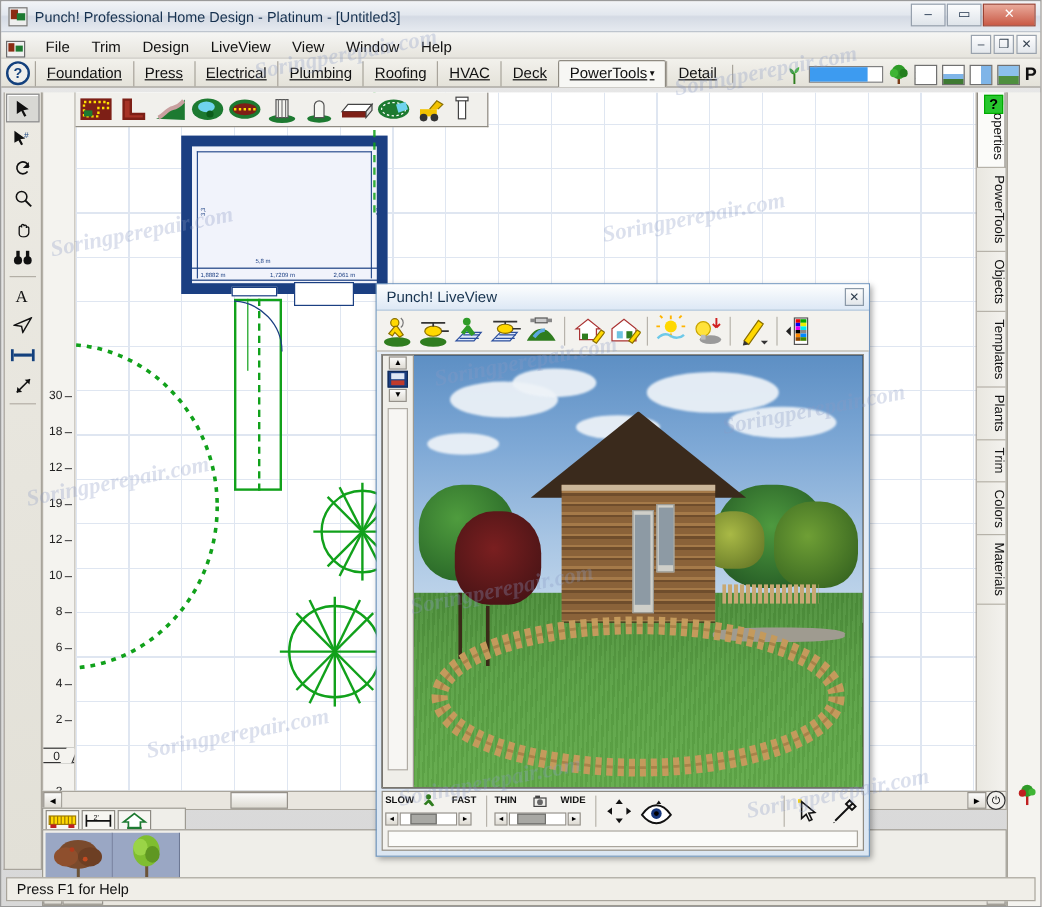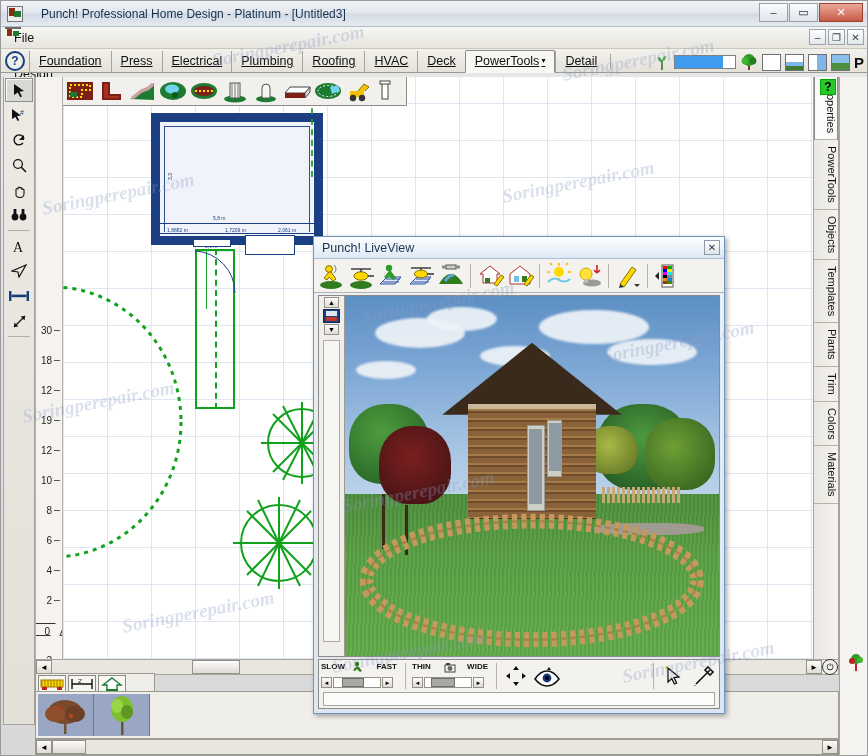--- a/index.html
+++ b/index.html
@@ -19,21 +19,20 @@
     overflow: hidden;
   }
   
   .titlebar {
     height: 26px;
     background: linear-gradient(180deg,#f2f4f7 0%,#e2e7ee 45%,#d4dae4 52%,#e6eaf0 100%);
     border-bottom: 1px solid #b4bcc8;
     display: flex; align-items: center;
     padding-left: 6px;
     position: relative;
-    gap: 12px;
   }
   .title-icon {
     width: 16px; height: 16px; margin-right: 6px;
     position: relative; flex: none;
     background: #eee; border: 1px solid #777;
   }
   .title-icon::before{
     content:""; position:absolute; left:1px; top:1px; width:6px; height:8px;
     background:#8b2b12;
   }
@@ -51,24 +50,24 @@
     background: linear-gradient(180deg,#fbfcfd,#dfe4ea);
     display: flex; align-items: center; justify-content: center;
     color: #22344c; font-size: 11px; line-height: 1;
   }
   .win-btn.close {
     background: linear-gradient(180deg,#e9a99a,#c95a46);
     border-color: #9c4231; color: #fff; width: 44px;
   }
   
   .menubar {
-    height: 22px; display: flex; align-items: flex-start;
+    height: 22px; display: flex; align-items: flex-end;
     background: linear-gradient(180deg,#f6f6f4,#e6e4dd);
     border-bottom: 1px solid #c9c6bd;
-    padding-left: 4px; position: relative; flex-direction: column;
+    padding-left: 4px; position: relative;
   }
   .menu-app-icon {
     width: 16px; height: 14px; margin-right: 8px; position: relative;
     background: #f0f0f0; border: 1px solid #6b6b6b;
   }
   .menu-app-icon::before{content:"";position:absolute;left:1px;top:1px;width:5px;height:7px;background:#8b2b12;}
   .menu-app-icon::after{content:"";position:absolute;right:1px;top:3px;width:6px;height:5px;background:#1d7a31;}
   .menu-item {
     padding: 2px 9px; font-size: 12.5px; color: #111; cursor: default;
   }
@@ -974,20 +973,23 @@
                 <path d="M5 21l9-9M14 12l5-5M17 4l5 5-3 3-5-5z" stroke="#111" stroke-width="1.6" fill="none"></path>
                 <path d="M4 22l-1 1 2-.5z" fill="#111"></path>
               </svg>
           </div>
         </div>
         <div class="lv-statusbar"></div>
       </div>
     </div>
   </div>
 
+  <div class="statusbar">
+    <span>Press F1 for Help</span>
+  </div>
 
   <div class="wm" style="left:210px;top:34px">Soringperepair.com</div>
   <div class="wm" style="left:560px;top:48px">Soringperepair.com</div>
   <div class="wm" style="left:40px;top:182px">Soringperepair.com</div>
   <div class="wm" style="left:500px;top:170px">Soringperepair.com</div>
   <div class="wm" style="left:20px;top:390px">Soringperepair.com</div>
   <div class="wm" style="left:600px;top:330px">Soringperepair.com</div>
   <div class="wm" style="left:120px;top:600px">Soringperepair.com</div>
   <div class="wm" style="left:330px;top:640px">Soringperepair.com</div>
   <div class="wm" style="left:620px;top:650px">Soringperepair.com</div>

